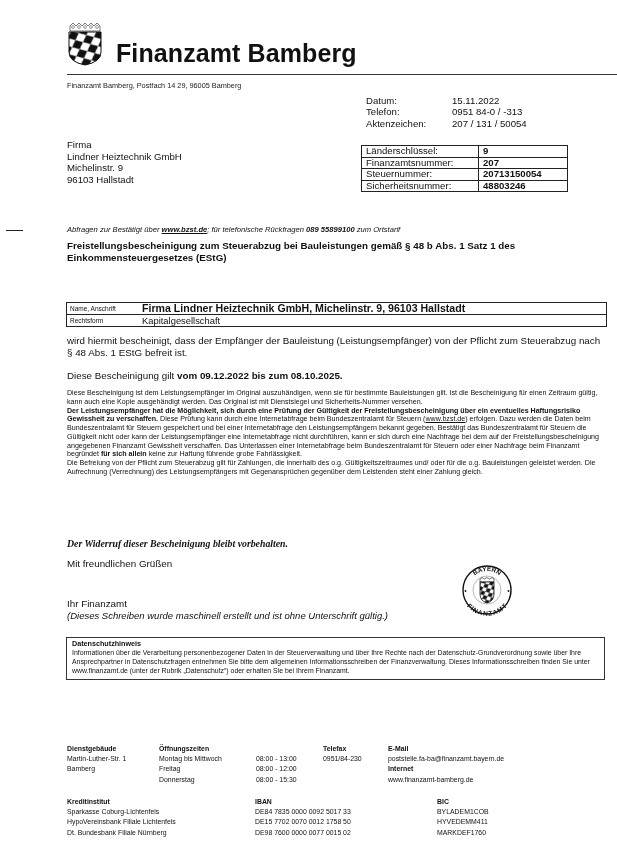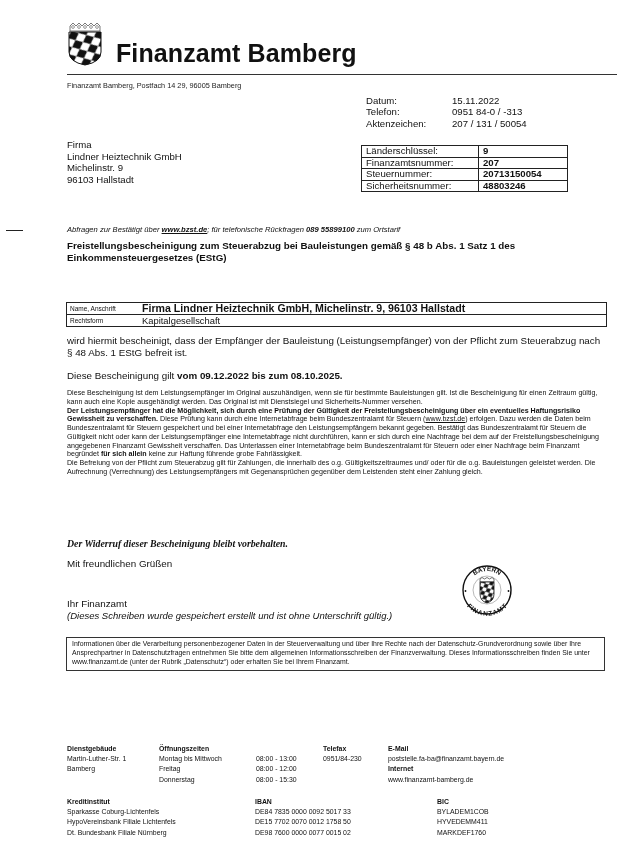--- a/index.html
+++ b/index.html
@@ -165,21 +165,21 @@
 <div class="abs notice">
   <p>Diese Bescheinigung ist dem Leistungsempfänger im Original auszuhändigen, wenn sie für bestimmte Bauleistungen gilt. Ist die Bescheinigung für einen Zeitraum gültig, kann auch eine Kopie ausgehändigt werden. Das Original ist mit Dienstsiegel und Sicherheits-Nummer versehen.</p>
   <p><b>Der Leistungsempfänger hat die Möglichkeit, sich durch eine Prüfung der Gültigkeit der Freistellungsbescheinigung über ein eventuelles Haftungsrisiko Gewissheit zu verschaffen.</b><span> Diese Prüfung kann durch eine Internetabfrage beim Bundeszentralamt für Steuern (</span><u>www.bzst.de</u><span>) erfolgen. Dazu werden die Daten beim Bundeszentralamt für Steuern gespeichert und bei einer Internetabfrage den Leistungsempfängern bekannt gegeben. Bestätigt das Bundeszentralamt für Steuern die Gültigkeit nicht oder kann der Leistungsempfänger eine Internetabfrage nicht durchführen, kann er sich durch eine Nachfrage bei dem auf der Freistellungsbescheinigung angegebenen Finanzamt Gewissheit verschaffen. Das Unterlassen einer Internetabfrage beim Bundeszentralamt für Steuern oder einer Nachfrage beim Finanzamt begründet </span><b>für sich allein</b><span> keine zur Haftung führende grobe Fahrlässigkeit.</span></p>
   <p>Die Befreiung von der Pflicht zum Steuerabzug gilt für Zahlungen, die innerhalb des o.g. Gültigkeitszeitraumes und/ oder für die o.g. Bauleistungen geleistet werden. Die Aufrechnung (Verrechnung) des Leistungsempfängers mit Gegenansprüchen gegenüber dem Leistenden steht einer Zahlung gleich.</p>
 </div>
 
 <div class="abs revocation">Der Widerruf dieser Bescheinigung bleibt vorbehalten.</div>
 <div class="abs closing">Mit freundlichen Grüßen</div>
 <div class="abs signoff">
   <div>Ihr Finanzamt</div>
-  <div class="ital">(Dieses Schreiben wurde gespeichert erstellt und ist ohne Unterschrift gültig.)</div>
+  <div class="ital">(Dieses Schreiben wurde maschinell erstellt und ist ohne Unterschrift gültig.)</div>
 </div>
 
 <svg class="abs seal" viewBox="0 0 62 52">
   <defs>
     <path id="topArc" d="M12 26 A19 19 0 0 1 50 26"></path>
     <path id="botArc" d="M10 26 A21 21 0 0 0 52 26"></path>
     <clipPath id="sealShield">
         <path d="M24 18 H38 V30 Q38 37 31 39 Q24 37 24 30 Z"></path>
       </clipPath>
     <pattern id="rauten2" width="6" height="5" patternUnits="userSpaceOnUse" patternTransform="rotate(-25)">
@@ -194,20 +194,21 @@
   <path d="M24 18 L24 15 L26 13.5 L28.5 15 L31 13.5 L33.5 15 L36 13.5 L38 15 L38 18 Z" fill="#fff" stroke="#111" stroke-width="0.6"></path>
   <g clip-path="url(#sealShield)">
       <rect x="22" y="16" width="18" height="26" fill="url(#rauten2)"></rect>
     </g>
   <path d="M24 18 H38 V30 Q38 37 31 39 Q24 37 24 30 Z" fill="none" stroke="#111" stroke-width="0.8"></path>
   <circle cx="9.5" cy="27" r="0.9" fill="#111"></circle>
   <circle cx="52.5" cy="27" r="0.9" fill="#111"></circle>
 </svg>
 
 <div class="abs privacy">
+  <div class="privacy-title">Datenschutzhinweis</div>
   <div>Informationen über die Verarbeitung personenbezogener Daten in der Steuerverwaltung und über Ihre Rechte nach der Datenschutz-Grundverordnung sowie über Ihre Ansprechpartner in Datenschutzfragen entnehmen Sie bitte dem allgemeinen Informationsschreiben der Finanzverwaltung. Dieses Informationsschreiben finden Sie unter www.finanzamt.de (unter der Rubrik „Datenschutz“) oder erhalten Sie bei Ihrem Finanzamt.</div>
 </div>
 
 <div class="abs footer" style="left:67px; top:744px;">
   <div class="h">Dienstgebäude</div>
   <div>Martin-Luther-Str. 1</div>
   <div>Bamberg</div>
 </div>
 <div class="abs footer" style="left:159px; top:744px;">
   <div class="h">Öffnungszeiten</div>

